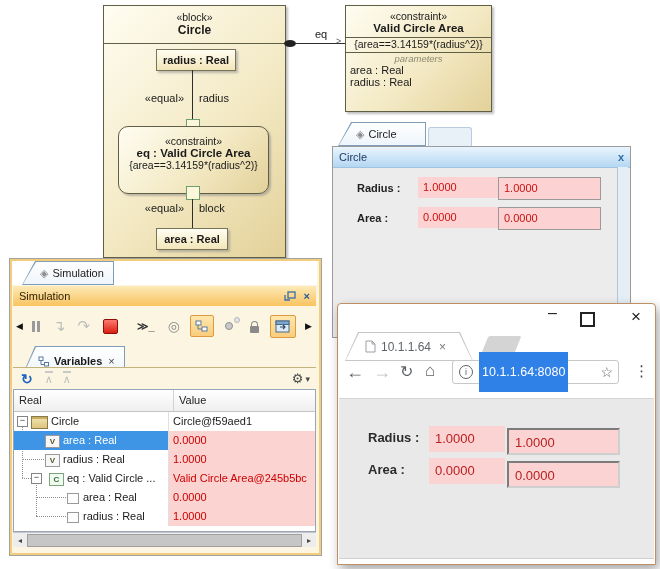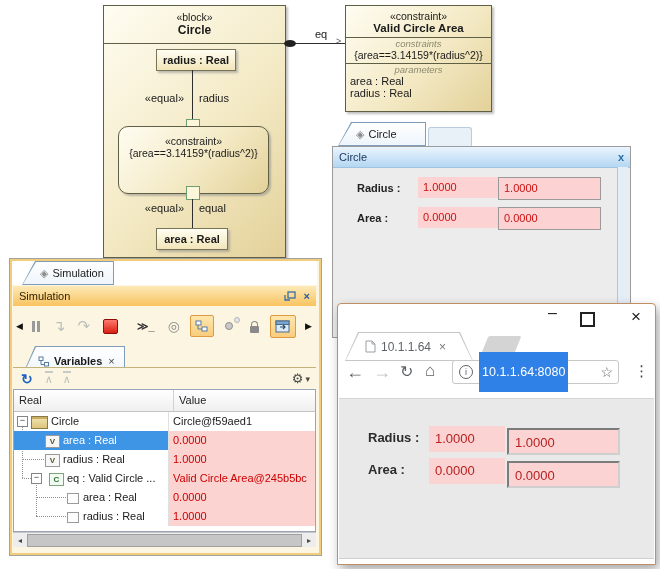--- a/index.html
+++ b/index.html
@@ -110,42 +110,42 @@
   </div>
 
   <div class="abs dline" style="left:192px;top:70px;width:1px;height:50px;"></div>
   <div class="abs conn-label" style="left:122px;top:92px;width:62px;text-align:right;">«equal»</div>
   <div class="abs conn-label" style="left:199px;top:92px;">radius</div>
 
   <div class="abs pin" style="left:186px;top:119px;width:12px;height:12px;"></div>
 
   <div class="abs tanbox" style="left:118px;top:126px;width:149px;height:66px;border-radius:10px;">
     <div class="blk-stereo" style="padding-top:8px;">«constraint»</div>
+    <div class="blk-name" style="font-size:11.5px;">eq : Valid Circle Area</div>
     <div style="font-size:10.5px;text-align:center;">{area==3.14159*(radius^2)}</div>
   </div>
 
   <div class="abs pin" style="left:186px;top:186px;width:12px;height:12px;"></div>
   <div class="abs dline" style="left:192px;top:199px;width:1px;height:30px;"></div>
   <div class="abs conn-label" style="left:122px;top:202px;width:62px;text-align:right;">«equal»</div>
-  <div class="abs conn-label" style="left:199px;top:202px;">equal</div>
+  <div class="abs conn-label" style="left:199px;top:202px;">block</div>
 
   <div class="abs part-box" style="left:156px;top:228px;width:70px;height:20px;line-height:20px;">
     <span>area : Real</span>
   </div>
 
   <div class="abs" style="left:284px;top:40px;width:12px;height:7px;background:#222;border-radius:50%;"></div>
   <div class="abs dline" style="left:295px;top:43px;width:50px;height:1px;"></div>
   <div class="abs conn-label" style="left:315px;top:28px;">eq</div>
   <div class="abs" style="left:336px;top:36px;font-size:9px;color:#555;">&gt;</div>
 
   <div class="abs tanbox" style="left:345px;top:5px;width:145px;height:105px;">
     <div class="blk-stereo" style="padding-top:4px;">«constraint»</div>
     <div class="blk-name" style="font-size:11.5px;">Valid Circle Area</div>
     <div style="border-top:1px solid #5f5f46;margin-top:3px;"></div>
-    <div class="cmp-label">constraints</div>
     <div style="font-size:10.5px;text-align:center;">{area==3.14159*(radius^2)}</div>
     <div style="border-top:1px solid #5f5f46;margin-top:2px;"></div>
     <div class="cmp-label">parameters</div>
     <div style="font-size:11px;padding-left:4px;">area : Real</div>
     <div style="font-size:11px;padding-left:4px;">radius : Real</div>
   </div>
 
   <div class="abs trap md-trap" style="left:338px;top:122px;width:88px;height:24px;">
     <div class="t-bg"></div>
       <div class="t-fill"></div>

